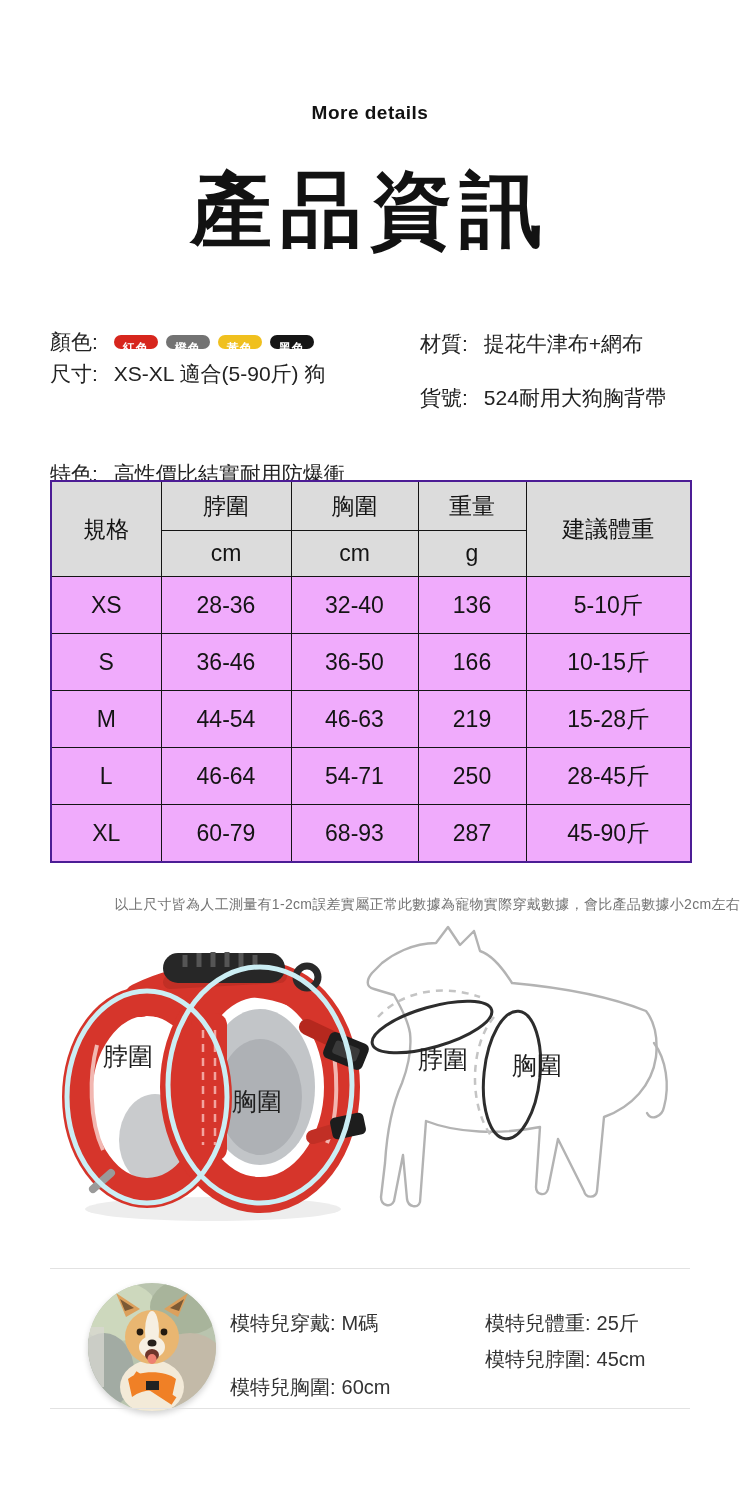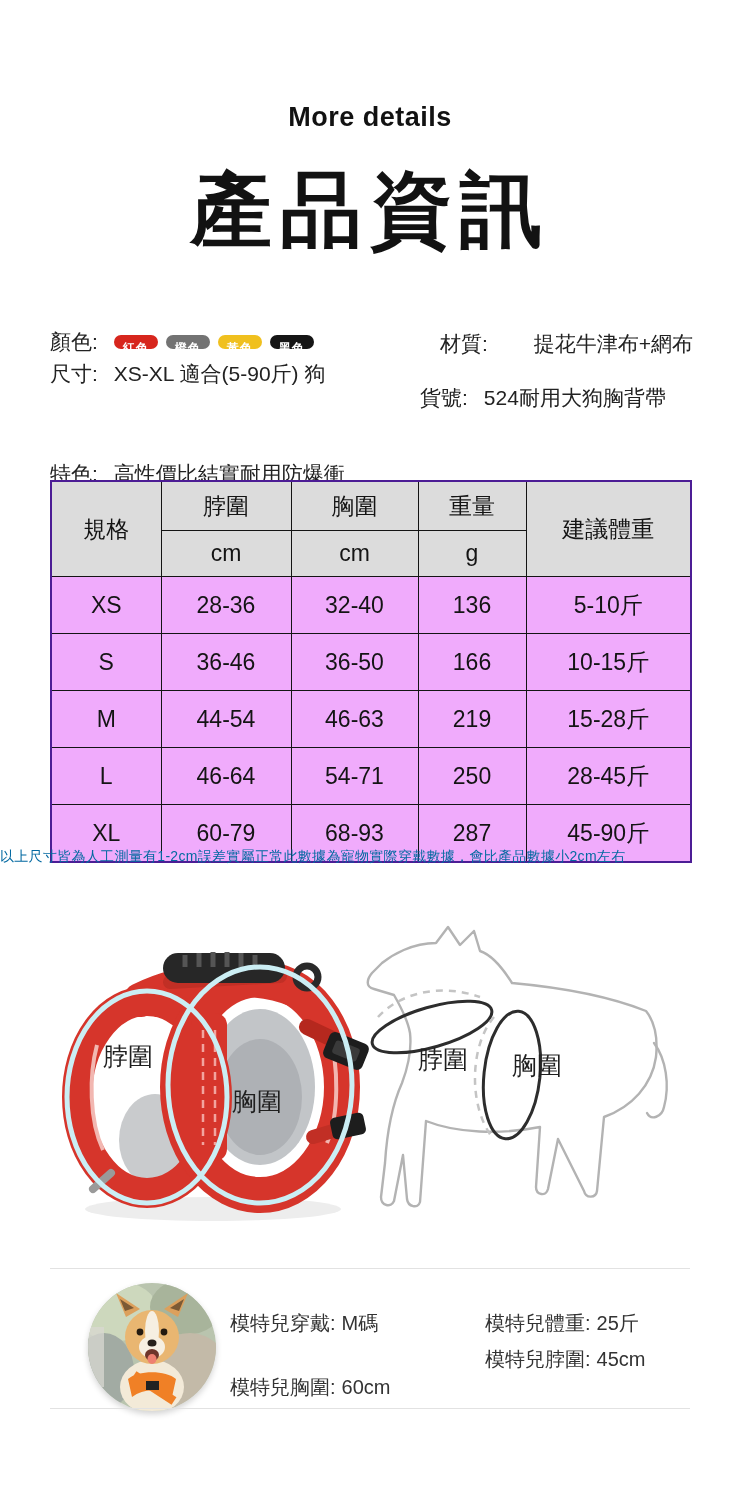--- a/index.html
+++ b/index.html
@@ -1,36 +1,36 @@
 <!DOCTYPE html>
 <html><head>
 <meta charset="utf-8">
 <style>
   html,body{margin:0;padding:0;background:#fff;}
   #canvas{position:relative;width:740px;height:1499px;background:#fff;overflow:hidden;
           font-family:"Liberation Sans","DejaVu Sans",sans-serif;color:#1a1a1a;}
   .eyebrow{position:absolute;top:102px;left:0;width:100%;text-align:center;
-           font-size:27px;font-weight:800;letter-spacing:.5px;color:#121212;}
+           font-size:19px;font-weight:800;letter-spacing:.5px;color:#121212;}
   .big-title{position:absolute;top:156px;left:0;width:100%;text-align:center;
              font-size:82px;font-weight:900;letter-spacing:8px;color:#121212;}
   .spec-row{position:absolute;display:flex;align-items:center;font-size:21px;color:#222;white-space:nowrap;}
   .spec-row .lbl{margin-right:16px;}
   .pills{display:flex;gap:8px;align-items:center;}
   .pill{height:14px;line-height:26px;padding:0 9px;border-radius:13px;color:#fff;
         font-size:12px;font-weight:700;letter-spacing:1px;}
   table.size-table{position:absolute;left:50px;top:480px;width:640px;border-collapse:collapse;
         table-layout:fixed;text-align:center;font-size:23px;color:#141414;}
   table.size-table td{border:1.5px solid #141414;padding:0;}
   table.size-table{border:2px solid #4c1d95;}
   tr.hdr td{background:#dcdcdc;}
   tr.hdr1 td{height:48px;}
   tr.hdr2 td{height:45px;}
   tr.body td{height:56px;background:#f0abfc;}
-  .note{position:absolute;left:0;top:848px;width:100%;text-align:left;
-        font-size:14px;color:#0369a1;letter-spacing:.3px;}
+  .note{position:absolute;left:0;top:896px;width:100%;text-align:right;
+        font-size:14px;color:#737373;letter-spacing:.3px;}
   .img-box{position:absolute;}
   .measure-label{position:absolute;font-size:25px;color:#1f1f1f;white-space:nowrap;}
   .divider{position:absolute;left:50px;width:640px;height:1px;background:#e2e2e2;}
   .avatar{position:absolute;left:88px;top:1283px;width:128px;height:128px;border-radius:50%;
           overflow:hidden;box-shadow:0 3px 6px rgba(0,0,0,.18);}
   .model-line{position:absolute;font-size:20px;color:#333;white-space:nowrap;}
   .model-line .v{margin-left:6px;}
 </style>
 </head>
 <body>
@@ -42,21 +42,21 @@
 
   <div class="spec-row" style="left:50px;top:328px;">
     <span class="lbl">顏色:</span>
     <span class="pills">
       <span class="pill" style="background: rgb(215, 38, 29);">紅色</span>
       <span class="pill" style="background: #737373;">橙色</span>
       <span class="pill" style="background: rgb(240, 192, 30);">黃色</span>
       <span class="pill" style="background: rgb(21, 21, 21);">黑色</span>
     </span>
   </div>
-  <div class="spec-row" style="left:440px;top:330px;gap:30px;">
+  <div class="spec-row" style="left:420px;top:330px;">
     <span class="lbl">材質:</span>
     <span>提花牛津布+網布</span>
   </div>
   <div class="spec-row" style="left:50px;top:360px;text-align:center;">
     <span class="lbl">尺寸:</span>
     <span>XS-XL 適合(5-90斤) 狗</span>
   </div>
   <div class="spec-row" style="left:420px;top:384px;">
     <span class="lbl">貨號:</span>
     <span>524耐用大狗胸背帶</span>

